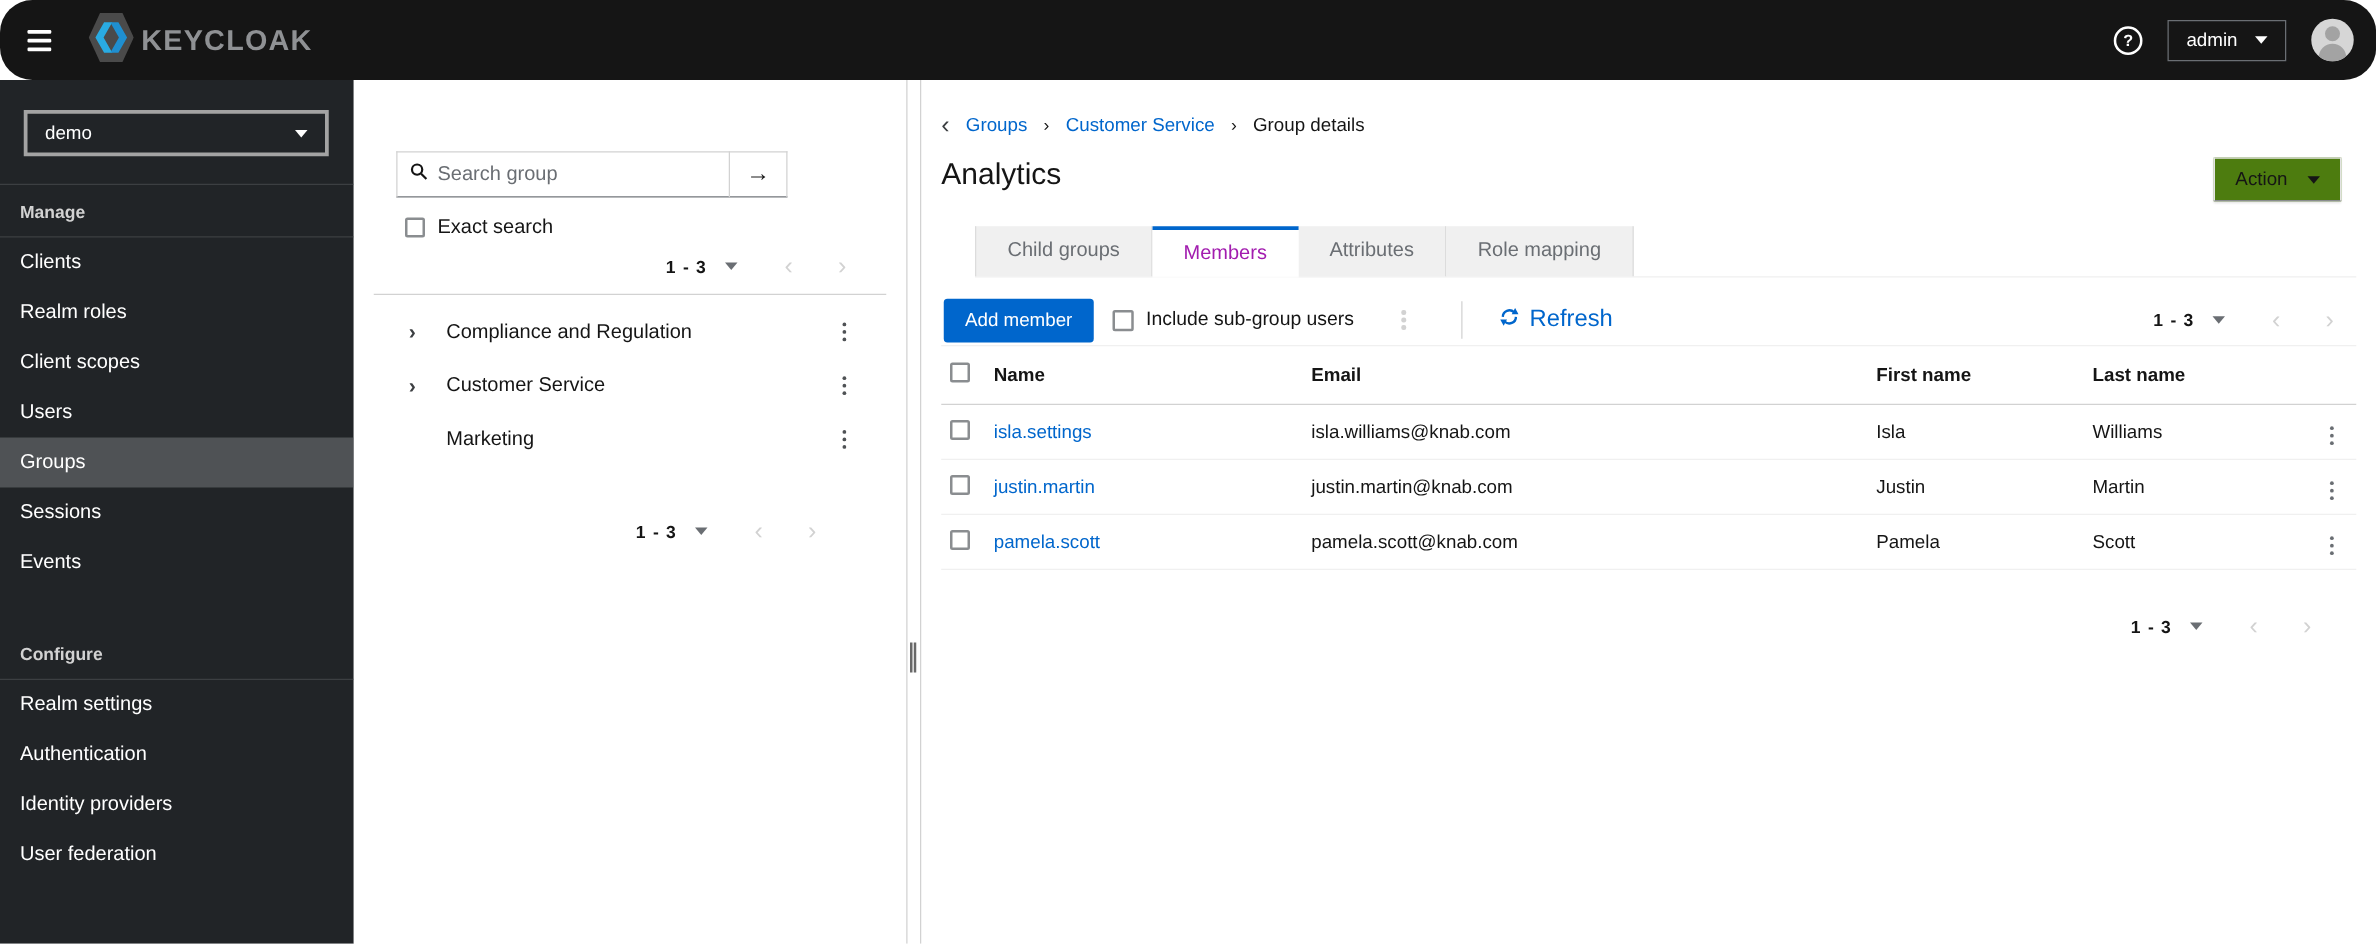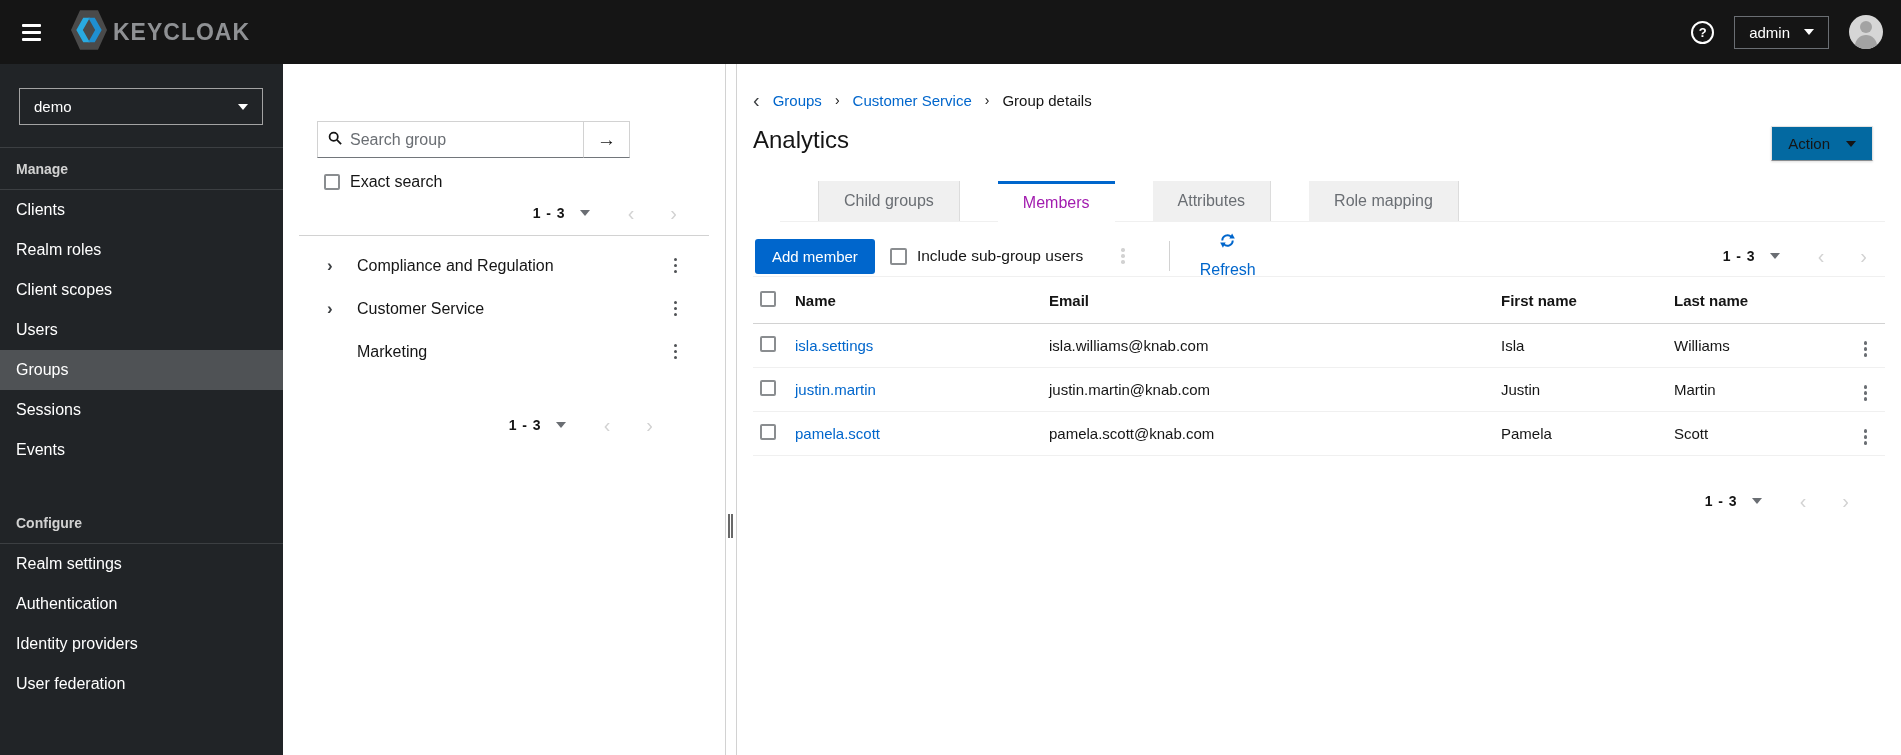--- a/index.html
+++ b/index.html
@@ -1,41 +1,41 @@
 <!DOCTYPE html>
 <html><head>
 <meta charset="utf-8">
 <style>
   * { margin:0; padding:0; box-sizing:border-box; }
   html,body { width:1901px; height:755px; overflow:hidden; }
   body { font-family:"Liberation Sans","DejaVu Sans",sans-serif; color:#151515; background:#fff; font-size:16px; }
   .page { width:1901px; height:755px; display:flex; flex-direction:column; }
 
   
-  .masthead { height:64px; background:#151515; display:flex; align-items:center; justify-content:space-between; padding:0 18px; flex:0 0 auto; }
+  .masthead { height:64px; background:#151515; display:flex; align-items:center; justify-content:space-between; padding:0 18px; flex:0 0 auto;border-radius:26px; }
   .mh-left { display:flex; align-items:center; gap:26px; }
   .hamburger { background:none; border:none; cursor:pointer; display:flex; flex-direction:column; gap:4px; padding:4px; }
   .hamburger i { display:block; width:19px; height:3px; background:#fff; border-radius:1px; }
   .brand { display:flex; align-items:center; gap:6px; }
   .brand-text { color:#8f9194; font-weight:700; font-size:23px; letter-spacing:1px; }
   .mh-right { display:flex; align-items:center; gap:20px; }
   .help-btn { width:23px; height:23px; border:2px solid #fff; border-radius:50%; background:transparent; color:#fff; font-size:13px; font-weight:700; display:flex; align-items:center; justify-content:center; cursor:pointer; }
   .user-dd { display:flex; align-items:center; gap:14px; border:1px solid #6a6e73; padding:7px 14px; color:#fff; font-size:15px; cursor:pointer; }
   .tri { width:0; height:0; border-left:5px solid transparent; border-right:5px solid transparent; border-top:6px solid currentColor; display:inline-block; }
   .user-dd .tri { color:#fff; }
   .avatar { width:34px; height:34px; border-radius:50%; background:#d6d6d6; position:relative; overflow:hidden; cursor:pointer; }
   .avatar::before { content:""; position:absolute; top:6px; left:50%; transform:translateX(-50%); width:12px; height:12px; border-radius:50%; background:#a3a3a3; }
   .avatar::after { content:""; position:absolute; top:20px; left:50%; transform:translateX(-50%); width:22px; height:15px; border-radius:11px 11px 0 0; background:#a3a3a3; }
 
   
   .body { flex:1; display:flex; min-height:0; }
 
   
   .sidebar { width:283px; flex:0 0 auto; background:#212427; color:#fff; padding-top:24px; }
-  .realm-select { margin:0 20px 22px 19px; height:37px; border:1px solid #a3a3a3; display:flex; align-items:center; justify-content:space-between; padding:0 14px; font-size:15px; color:#fff; cursor:pointer; }
+  .realm-select { margin:0 20px 22px 19px; height:37px; border:3px solid #a3a3a3; display:flex; align-items:center; justify-content:space-between; padding:0 14px; font-size:15px; color:#fff; cursor:pointer; }
   .realm-select .tri { color:#fff; }
   .nav-hr { border:none; border-top:1px solid #3c3f42; }
   .nav-title { color:#d2d2d2; font-size:14px; padding:13px 16px 12px;font-weight:bold; }
   .nav-item { font-size:16px; color:#fff; padding:10px 16px; height:40px; display:flex; align-items:center; cursor:pointer; }
   .nav-item.selected { background:#4f5255; }
   .nav-gap { height:32px; }
 
   
   .groups-panel { width:442px; flex:0 0 auto; background:#fff; padding-top:57px; display:flex; flex-direction:column; }
   .search-row { display:flex; margin-left:34px; }
@@ -68,37 +68,37 @@
 
   
   .content { flex:1; background:#fff; padding:0 16px; min-width:0; }
   .breadcrumb { display:flex; align-items:center; gap:13px; margin-top:26px; font-size:15px; }
   .bc-back { background:none; border:none; font-size:20px; color:#3c3f42; cursor:pointer; line-height:1; }
   .bc-link { color:#0066cc; text-decoration:none; cursor:pointer; }
   .bc-sep { color:#151515; font-size:14px; }
   .bc-current { color:#151515; }
   .title-row { display:flex; align-items:flex-start; justify-content:space-between; margin-top:16px; }
   .page-title { font-size:24px; font-weight:500; color:#151515; }
-  .action-dd { display:flex; align-items:center; gap:16px; background:#0369a1; border:1px solid #e3e3e3; border-bottom-color:#8a8d90; box-shadow:0 1px 2px rgba(0,0,0,.12); padding:8px 16px; font-size:15px; margin-right:12px; cursor:pointer; }
+  .action-dd { display:flex; align-items:center; gap:16px; background:#4d7c0f; border:1px solid #e3e3e3; border-bottom-color:#8a8d90; box-shadow:0 1px 2px rgba(0,0,0,.12); padding:8px 16px; font-size:15px; margin-right:12px; cursor:pointer; }
   .action-dd .tri { color:#151515; }
 
   .tabs { display:flex; margin:20px 0 0 27px; border-bottom:1px solid #f0f0f0; }
-  .tab { height:40px; display:flex; align-items:center; padding:0 25px; font-size:16px; cursor:pointer; position:relative;margin-left:38px; }
+  .tab { height:40px; display:flex; align-items:center; padding:0 25px; font-size:16px; cursor:pointer; position:relative; }
   .tab.boxed { background:#f0f0f0; color:#6a6e73; border-right:1px solid #dcdcdc; }
   .tab.boxed.first { border-left:1px solid #dcdcdc; }
   .tab.active { background:#fff; color:#a21caf; border-top:3px solid #0066cc; }
   .tab.active::after { content:""; position:absolute; left:0; right:0; bottom:-1px; height:1px; background:#fff; }
 
   .toolbar { display:flex; align-items:center; margin-top:14px; height:40px; }
   .btn-primary { background:#0066cc; color:#fff; border:none; border-radius:3px; font-size:15px; padding:9px 17px; cursor:pointer; margin-left:2px; font-family:inherit; }
   .tb-check { display:flex; align-items:center; gap:10px; margin-left:15px; font-size:15.5px; }
   .tb-check .checkbox { width:17px; height:17px; }
   .toolbar .kebab { color:#d2d2d2; margin-left:34px; }
   .tb-sep { width:1px; height:30px; background:#d2d2d2; margin-left:40px; }
-  .refresh { display:flex; align-items:center; gap:9px; background:none; border:none; color:#0066cc; font-size:16px; cursor:pointer; margin-left:30px; font-family:inherit;flex-direction:column; }
+  .refresh { display:flex; align-items:center; gap:9px; background:none; border:none; color:#0066cc; font-size:19px; cursor:pointer; margin-left:30px; font-family:inherit; }
   .toolbar .pagination { margin-left:auto; padding-right:18px; }
 
   .member-table { margin-top:0; }
   .t-row { display:grid; grid-template-columns:42px 254px 452px 173px 177px 1fr; align-items:center; }
   .t-head { height:48px; border-top:1px solid #f0f0f0; border-bottom:1px solid #d2d2d2; font-weight:700; font-size:15px; }
   .t-body-row { height:44px; border-bottom:1px solid #f0f0f0; font-size:15px; }
   .t-cell-check { padding-left:7px; }
   .t-link { color:#0066cc; text-decoration:none; cursor:pointer; }
   .t-kebab-cell { justify-self:end; padding-right:14px; }
   .t-body-row .kebab { color:#6a6e73; }

